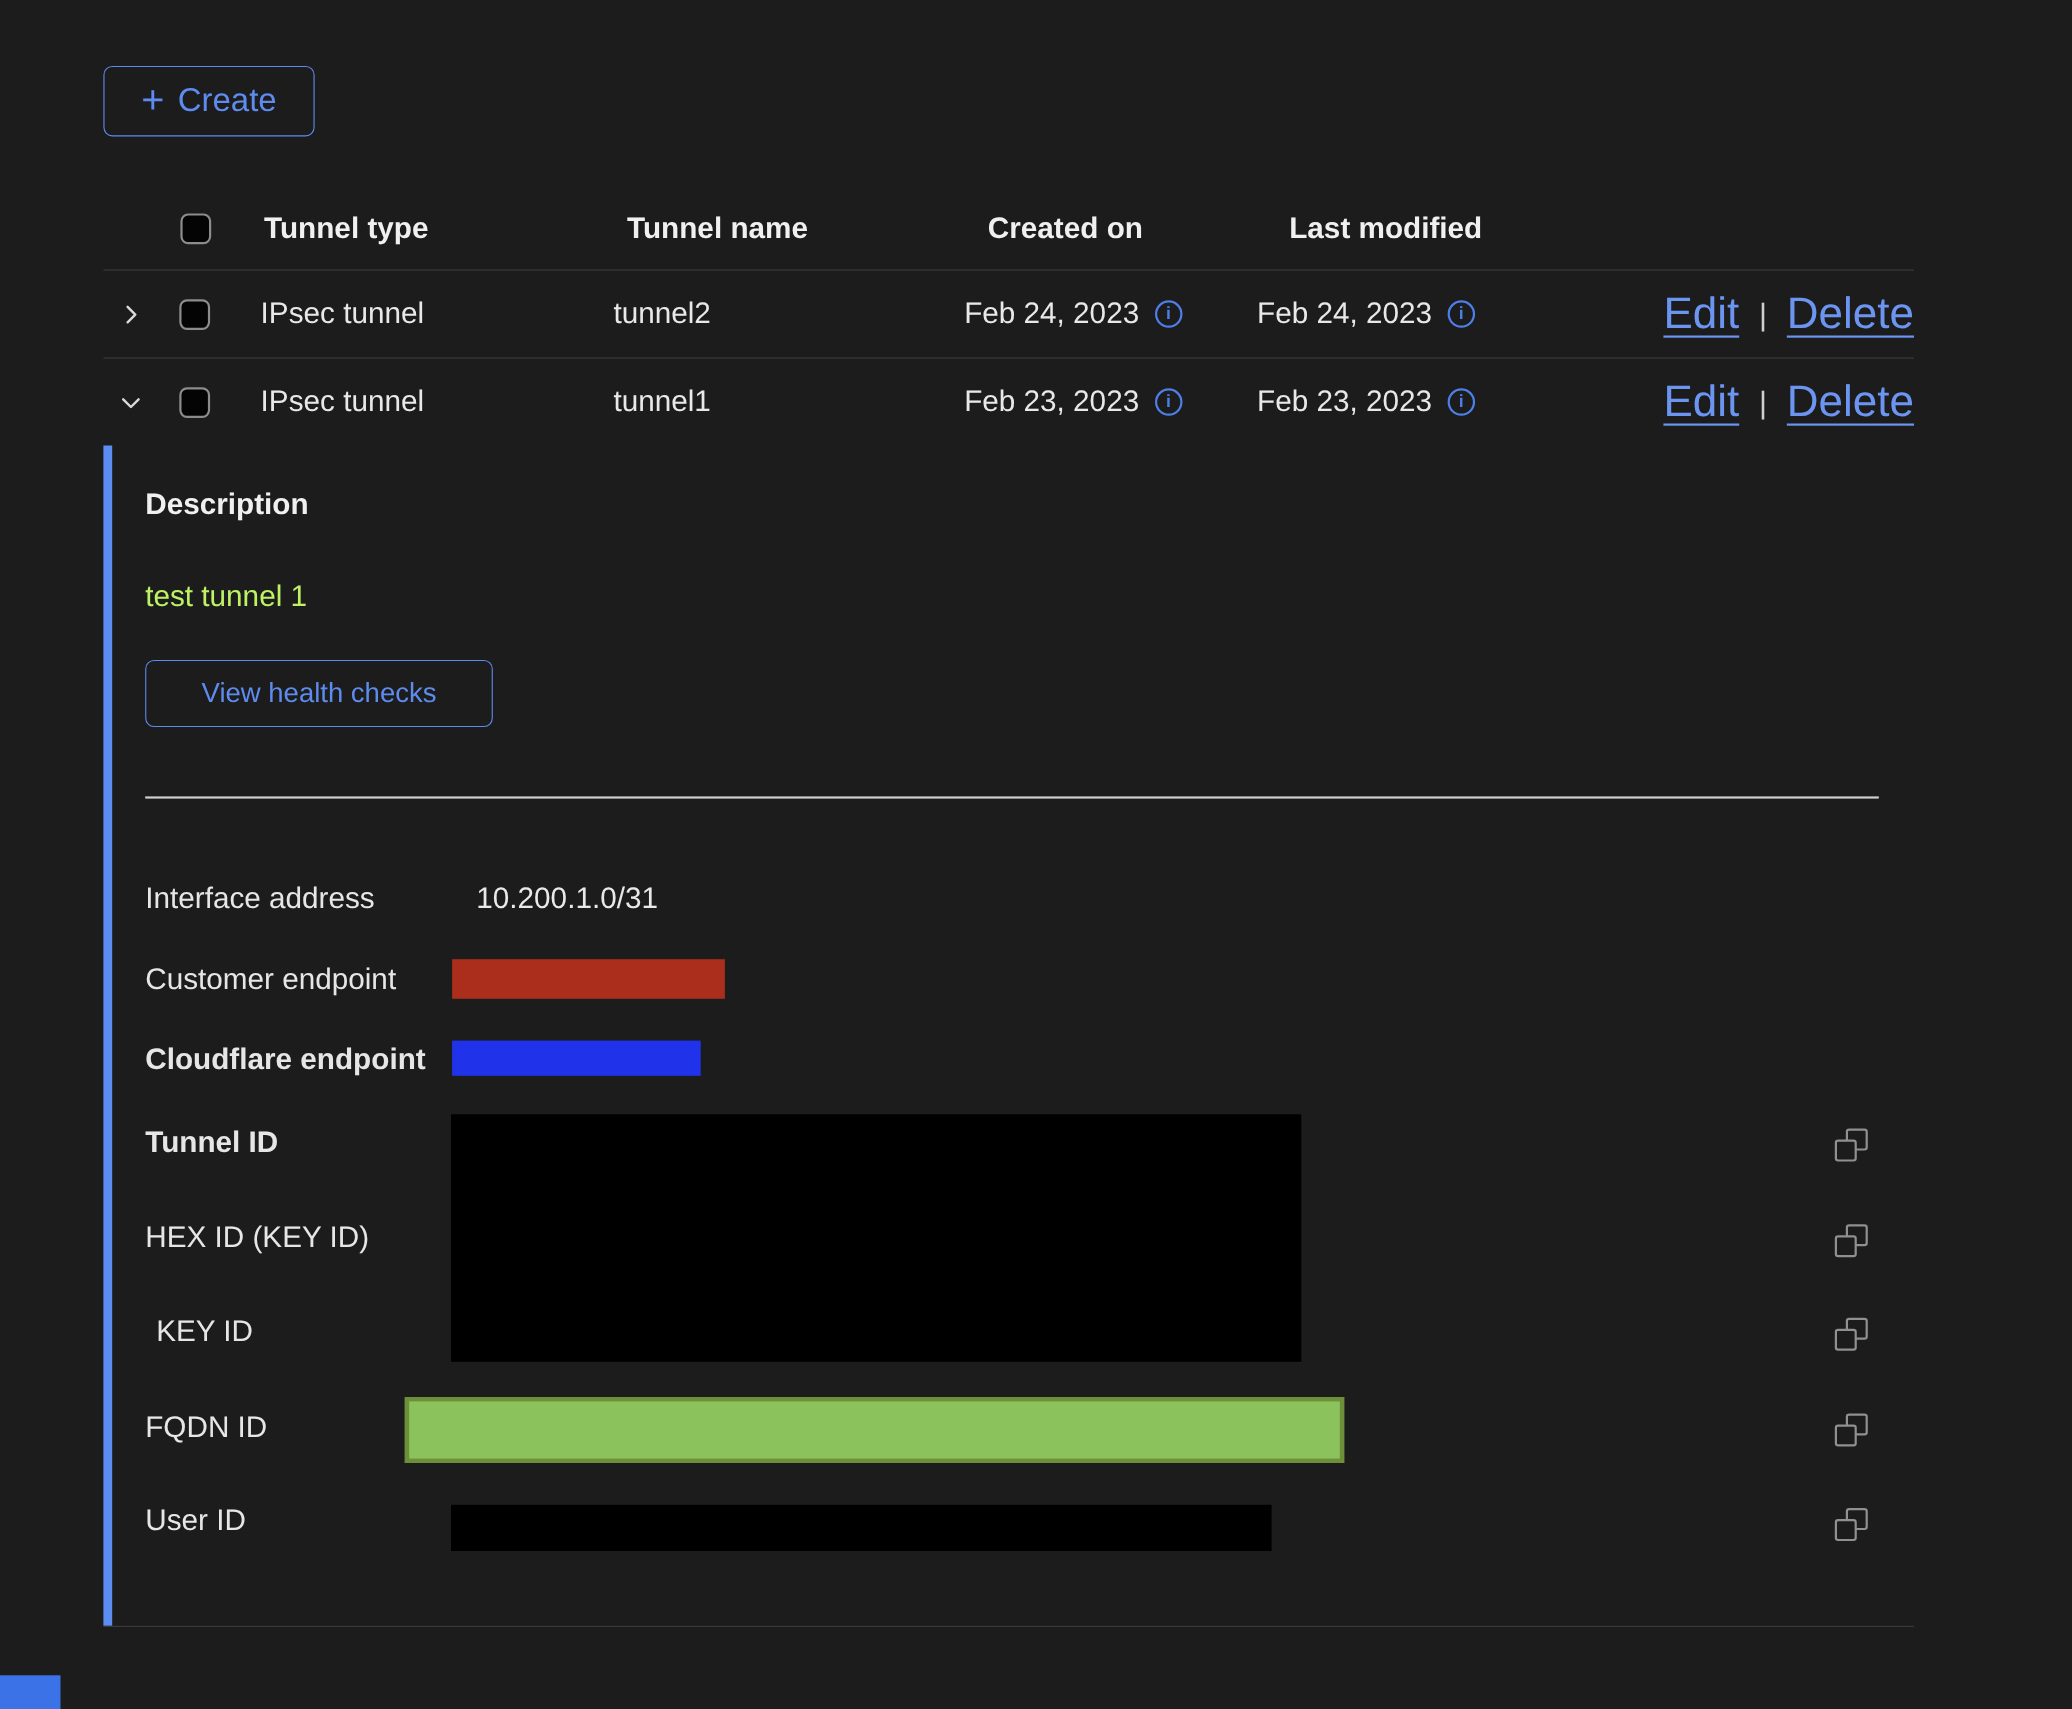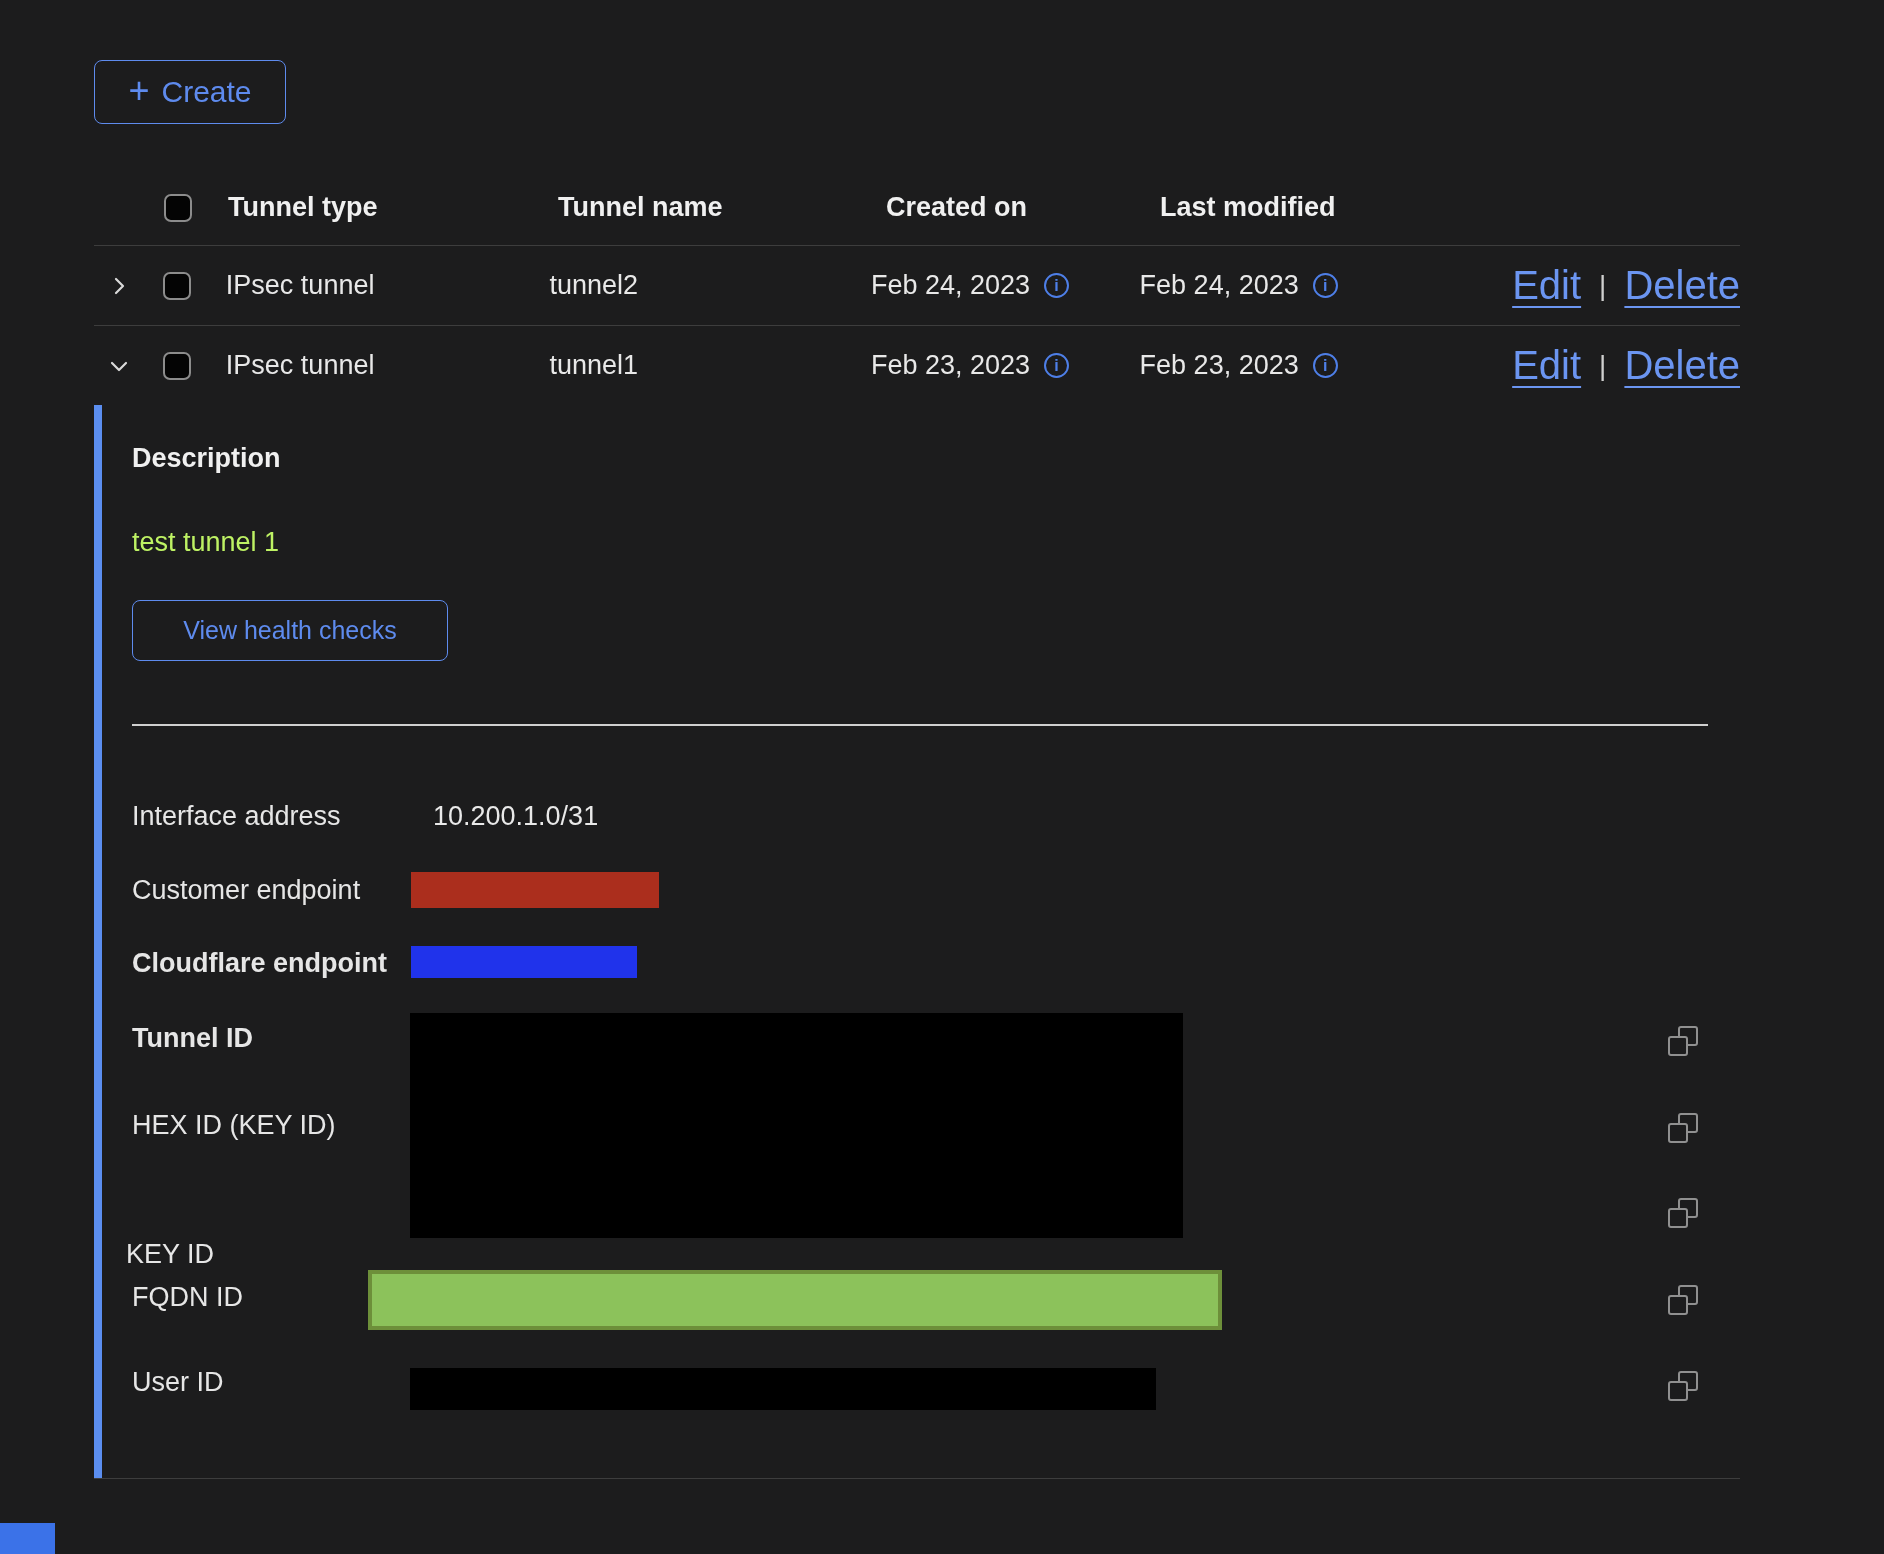--- a/index.html
+++ b/index.html
@@ -33,21 +33,21 @@
   .trow {
     position:absolute; left:94px; width:1646px;
     display:flex; align-items:center;
     font-size:27px;
   }
   .thead { top:170px; height:76px; border-bottom:1px solid #3d3d3d; font-weight:700; color:#f0f0f0; }
   .row1  { top:246px; height:80px; border-bottom:1px solid #3d3d3d; }
   .row2  { top:326px; height:79px; }
   .col-exp   { width:56px; padding-left:10px; display:flex; align-items:center; }
   .col-check { width:78px; padding-left:14px; display:flex; align-items:center; }
-  .col-type  { width:330px; }
+  .col-type  { width:330px;margin-left:12px; }
   .col-name  { width:328px; }
   .col-created  { width:274px; display:flex; align-items:center; gap:14px; }
   .col-modified { width:380px; display:flex; align-items:center; gap:14px; }
   .col-actions  { flex:1; display:flex; align-items:center; }
 
   .checkbox {
     width:28px; height:28px;
     background:#040404;
     border:2px solid #8c8c8c;
     border-radius:7px;
@@ -210,21 +210,21 @@
     <div class="p-abs val" style="left:339px; top:395px;">10.200.1.0/31</div>
 
     <div class="p-abs lbl" style="left:38px; top:469px;">Customer endpoint</div>
     <div class="redact redact-red" style="background-color: rgb(171, 46, 29);"></div>
 
     <div class="p-abs lbl" style="left:38px; top:542px;font-weight:bold;">Cloudflare endpoint</div>
     <div class="redact redact-blue" style="background-color: rgb(32, 51, 235);"></div>
 
     <div class="p-abs lbl" style="left:38px; top:617px;font-weight:bold;">Tunnel ID</div>
     <div class="p-abs lbl" style="left:38px; top:704px;">HEX ID (KEY ID)</div>
-    <div class="p-abs lbl" style="left:32px; top:789px;margin-top:44px;">KEY ID</div>
+    <div class="p-abs lbl" style="left:48px; top:789px;">KEY ID</div>
     <div class="redact redact-big" style="background-color: rgb(0, 0, 0);"></div>
 
     <div class="p-abs lbl" style="left:38px; top:876px;">FQDN ID</div>
     <div class="redact redact-green" style="background-color: rgb(140, 194, 91); border-color: rgb(109, 143, 58);"></div>
 
     <div class="p-abs lbl" style="left:38px; top:961px;">User ID</div>
     <div class="redact redact-user" style="background-color: rgb(0, 0, 0);"></div>
 
     <div class="copy-icon" style="top:621px;">
       <span class="sq-back"></span>

